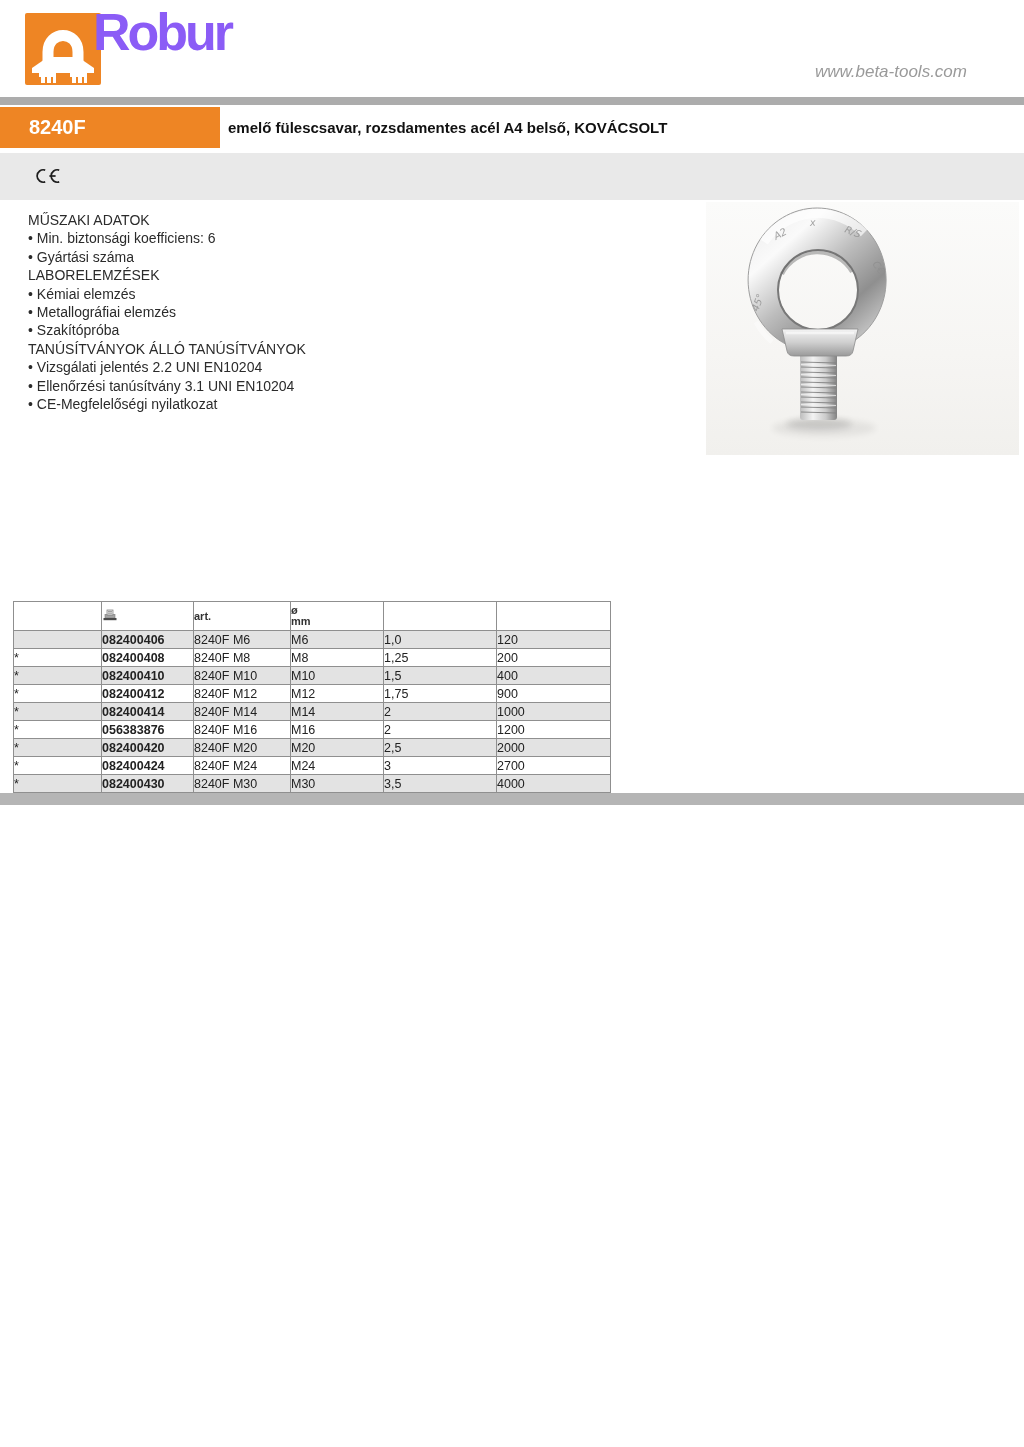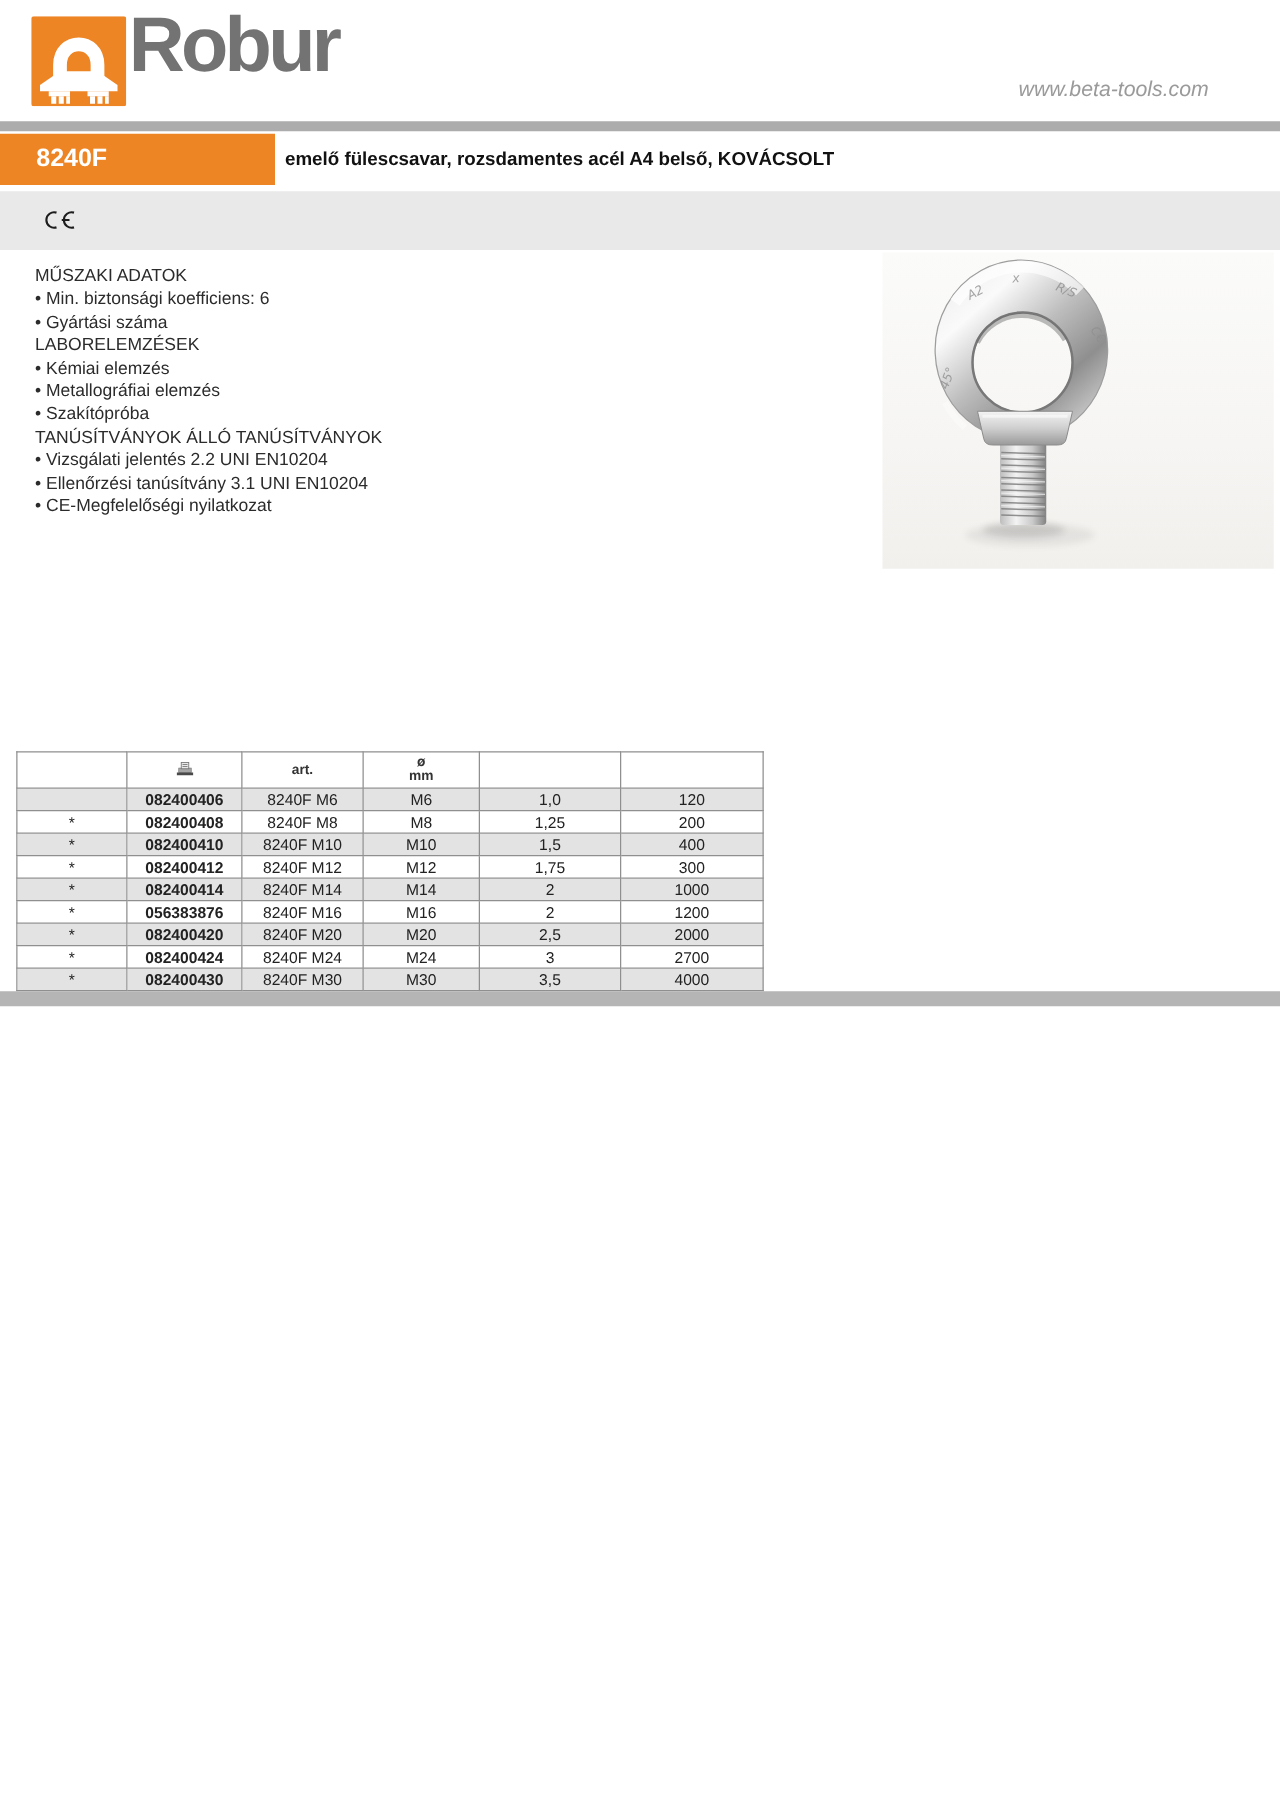--- a/index.html
+++ b/index.html
@@ -9,23 +9,23 @@
     position: relative;
     width: 1024px;
     height: 1447px;
     background: #ffffff;
     overflow: hidden;
   }
 
   
   .logo-box { position: absolute; left: 25px; top: 13px; width: 76px; height: 72px; }
   .logo-word {
-    position: absolute; left: 103px; top: 6px;
-    font-size: 62px; font-weight: bold; letter-spacing: -3px;
-    color: #737373; line-height: 1;
+    position: absolute; left: 93px; top: 6px;
+    font-size: 52px; font-weight: bold; letter-spacing: -3px;
+    color: #8b5cf6; line-height: 1;
   }
   .website {
     position: absolute; top: 62px; right: 57px;
     font-size: 17px; font-style: italic; color: #9A9A9A;
     text-decoration: none;
   }
 
   .top-gray-bar { position: absolute; left: 0; top: 97px; width: 1024px; height: 8px; background: #ACACAC; }
 
   
@@ -55,21 +55,21 @@
     background: linear-gradient(180deg, #fbfbfa 0%, #f6f5f3 60%, #f1f0ed 100%);
   }
 
   
   .spec-table {
     position: absolute; left: 13px; top: 601px;
     border-collapse: collapse; table-layout: fixed; width: 597px;
     font-family: "Liberation Sans", sans-serif;
   }
   .spec-table td {
-    border: 1px solid #8F8F8F; text-align: center; vertical-align: middle;
+    border: 1px solid #8F8F8F; vertical-align: middle;
     font-size: 12.5px; color: #222222; height: 18px; padding: 0;
     white-space: nowrap; overflow: hidden;
   }
   .spec-table thead td { height: 29px; background: #ffffff; font-size: 11px; font-weight: bold; color: #333333; }
   .hdr-dia { line-height: 11px; }
   .row-alt td { background: #E3E3E3; }
   .cell-code { font-weight: bold; }
   .cell-star { font-size: 11px; color: #444444; }
 
   .bottom-gray-bar { position: absolute; left: 0; top: 793px; width: 1024px; height: 12px; background: #B5B5B5; }
@@ -256,21 +256,21 @@
         <td>M10</td>
         <td>1,5</td>
         <td>400</td>
       </tr>
       <tr>
         <td class="cell-star">*</td>
         <td class="cell-code">082400412</td>
         <td>8240F M12</td>
         <td>M12</td>
         <td>1,75</td>
-        <td>300</td>
+        <td>900</td>
       </tr>
       <tr class="row-alt">
         <td class="cell-star">*</td>
         <td class="cell-code">082400414</td>
         <td>8240F M14</td>
         <td>M14</td>
         <td>2</td>
         <td>1000</td>
       </tr>
       <tr>

